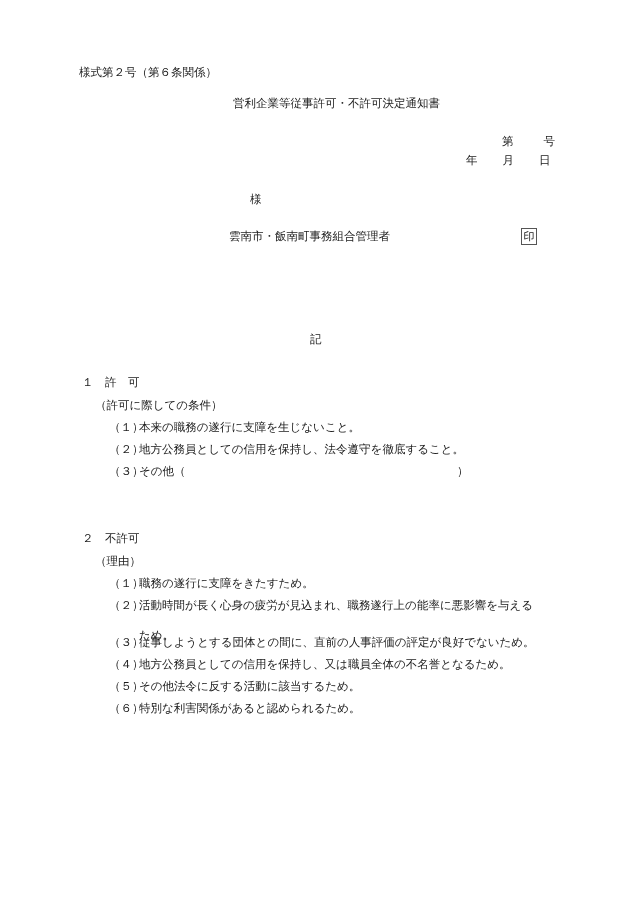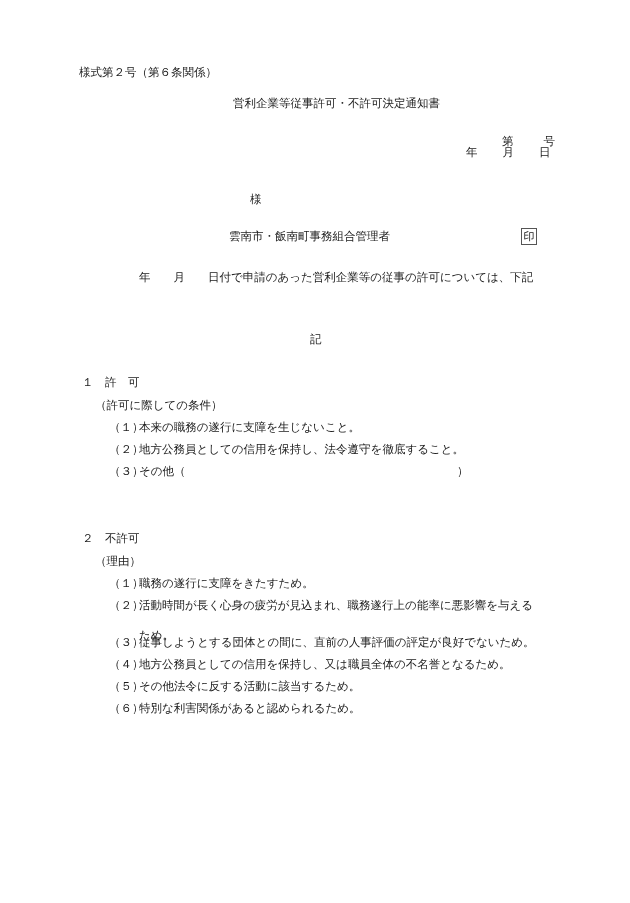--- a/index.html
+++ b/index.html
@@ -6,21 +6,21 @@
     body {
       width: 630px; height: 903px; position: relative; overflow: hidden;
       font-family: "DejaVu Serif", "Liberation Serif", serif;
       color: #1a1a1a; font-size: 11.5px; line-height: 1;
     }
     .abs { position: absolute; white-space: nowrap; }
     .form-no { left: 79px; top: 67px; }
     .title { left: 233px; top: 98px; }
     .num-row { left: 502px; top: 136px; text-decoration: underline; }
     .num-row span, .date-row span { display: inline-block; }
-    .date-row { left: 466px; top: 147px; text-align: center; }
+    .date-row { left: 466px; top: 155px; text-align: center; }
     .sama { left: 250px; top: 194px; }
     .admin { left: 229px; top: 231px; }
     .seal {
       left: 521px; top: 228px; width: 14px; height: 15px;
       border: 1px solid #555; font-size: 11px; text-align: center; line-height: 15px;
     }
     .body-para {
       left: 79px; top: 268px; width: 480px; white-space: normal;
       line-height: 18.5px; text-align: justify;
     }
@@ -43,21 +43,20 @@
 </div>
 <div class="abs date-row">
   <span>年</span><span style="width:25px"></span><span>月</span><span style="width:25px"></span><span>日</span>
 </div>
 
 <div class="abs sama">様</div>
 <div class="abs admin">雲南市・飯南町事務組合管理者</div>
 <div class="abs seal">印</div>
 
 <div class="abs body-para">
-  <span class="ln" style="padding-left:60px">年　　月　　日付で申請のあった営利企業等の従事の許可については、下記</span>
 </div>
 
 <div class="abs ki">記</div>
 
 <div class="abs sec-head" style="top:377px">１　許　可</div>
 <div class="abs sub-head" style="top:400px">（許可に際しての条件）</div>
 <div class="abs item" style="top:422px">
   <span class="paren">（１）</span><span>本来の職務の遂行に支障を生じないこと。</span>
 </div>
 <div class="abs item" style="top:444px">

